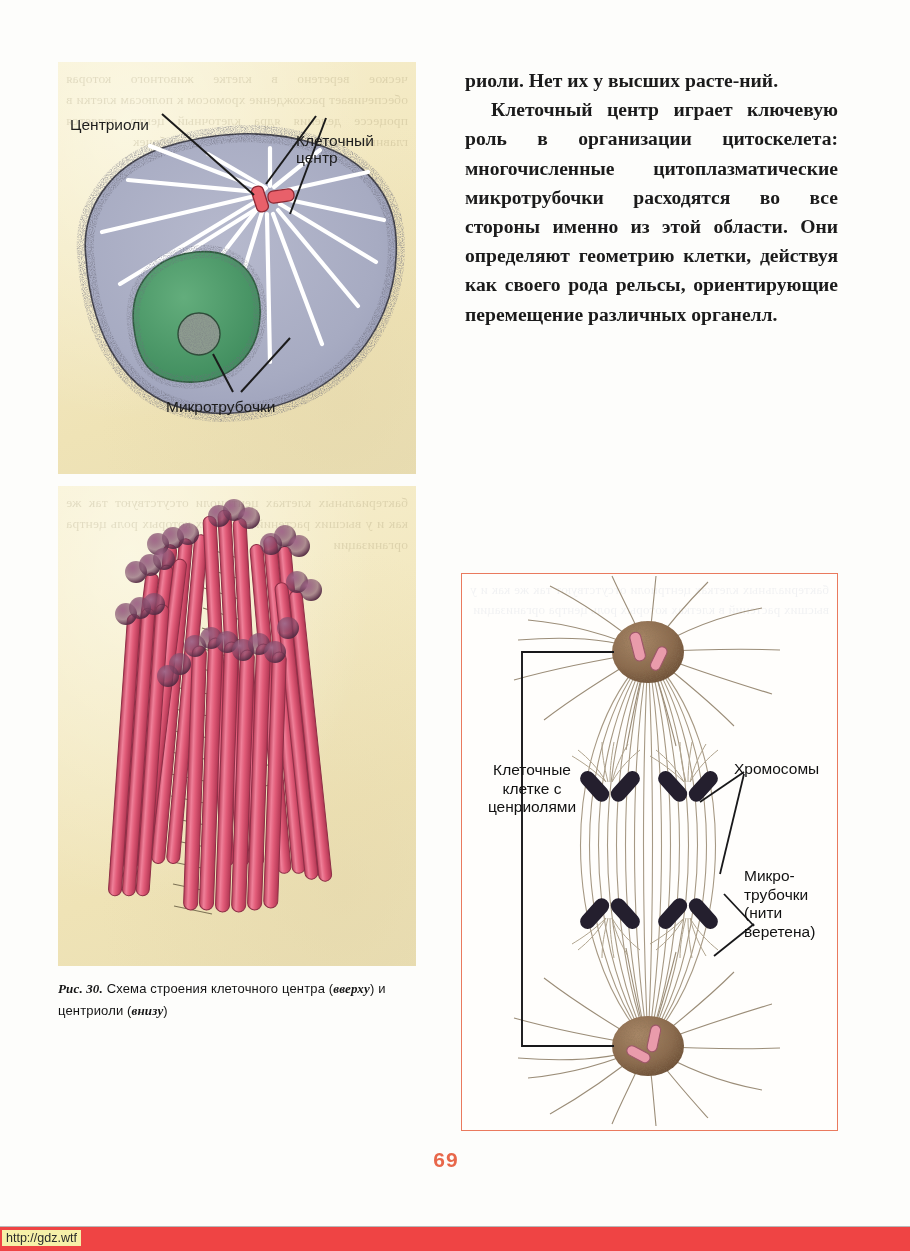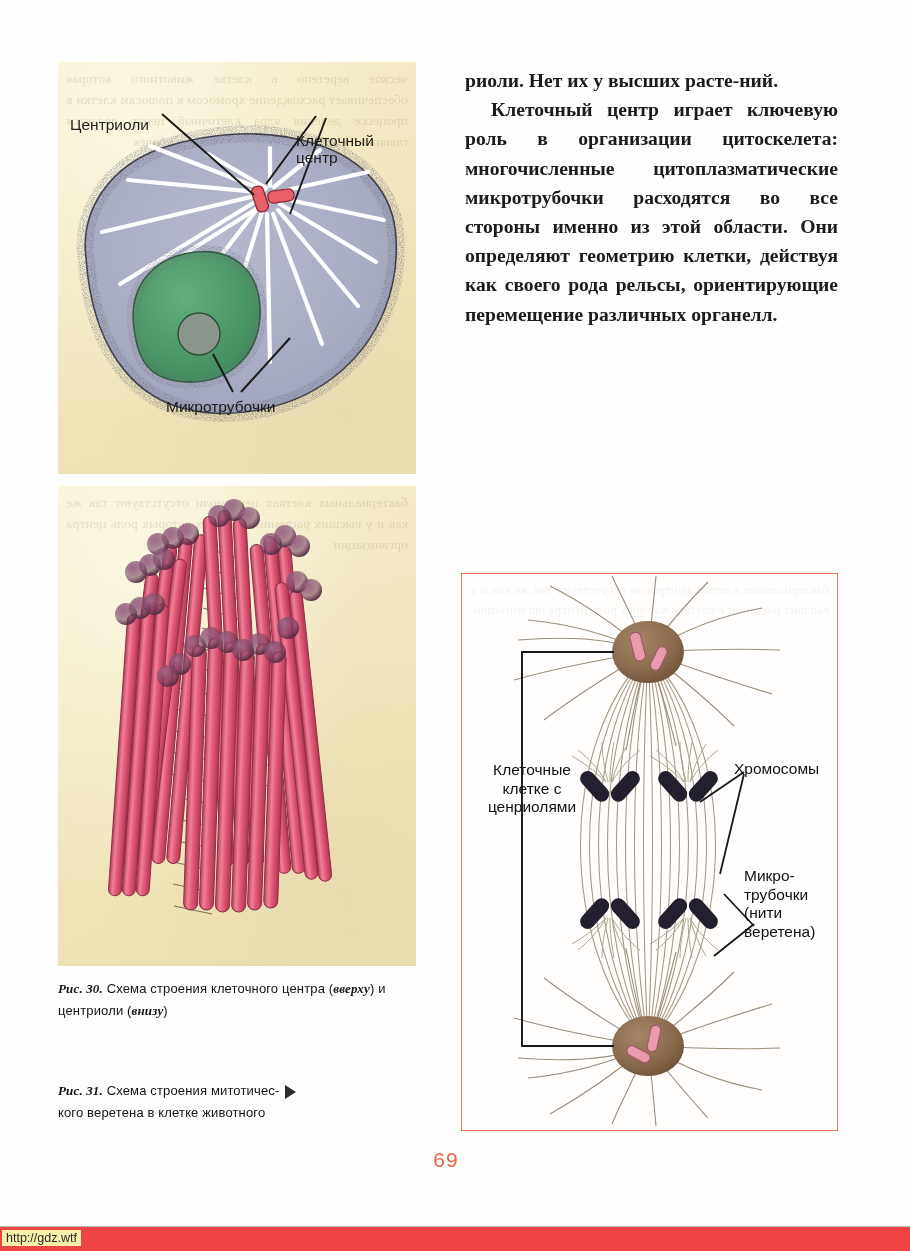--- a/index.html
+++ b/index.html
@@ -124,21 +124,21 @@
   }
   #slbl-poles{left:10px;top:187px;text-align:center;width:120px;}
   #slbl-chrom{left:272px;top:186px;}
   #slbl-micro{left:282px;top:293px;}
 
   
   #pagenum{
     position:absolute;left:0;top:1148px;width:892px;
     text-align:center;
     font-family:"Liberation Sans", sans-serif;
-    font-size:21px;font-weight:normal;color:#e8674a;
+    font-size:21px;font-weight:bold;color:#e8674a;
     letter-spacing:1px;
   }
 
   
   #footer{
     position:absolute;left:0;top:1226px;width:910px;height:25px;
     background:#ef4444;
     border-top:1px solid #b9b9b9;
   }
   #footer .url{
@@ -368,24 +368,20 @@
           <circle cx="230" cy="142" r="11" fill="url(#capG)"></circle>
         </g>
       </svg>
     </div>
   </div>
 
   <div class="caption" id="cap30">
     <span class="rn">Рис. 30.</span><span> Схема строения клеточного центра (</span><i>вверху</i><span>) и центриоли (</span><i>внизу</i><span>)</span>
   </div>
 
-  <div class="caption" id="cap31">
-    <span class="rn">Рис. 31.</span><span> Схема строения митотичес-</span><span class="tri"></span><br>
-    <span>кого веретена в клетке животного</span>
-  </div>
 
   <div class="textcol">
     <p><span>риоли. Нет их у высших расте-ний.</span></p>
     <p class="ind"><span>Клеточный центр играет ключевую роль в организации цитоскелета: многочисленные цитоплазматические микротрубочки расходятся во все стороны именно из этой области. Они определяют геометрию клетки, действуя как своего рода рельсы, ориентирующие перемещение различных органелл.</span></p>
   </div>
 
   <div id="fig31">
     <div class="ghost">бактериальных клетках центриоли отсутствуют так же как и у высших растений в клетках которых роль центра организации</div>
 
     <svg width="374" height="555" viewBox="0 0 374 555" style="position:absolute;left:0;top:0">

